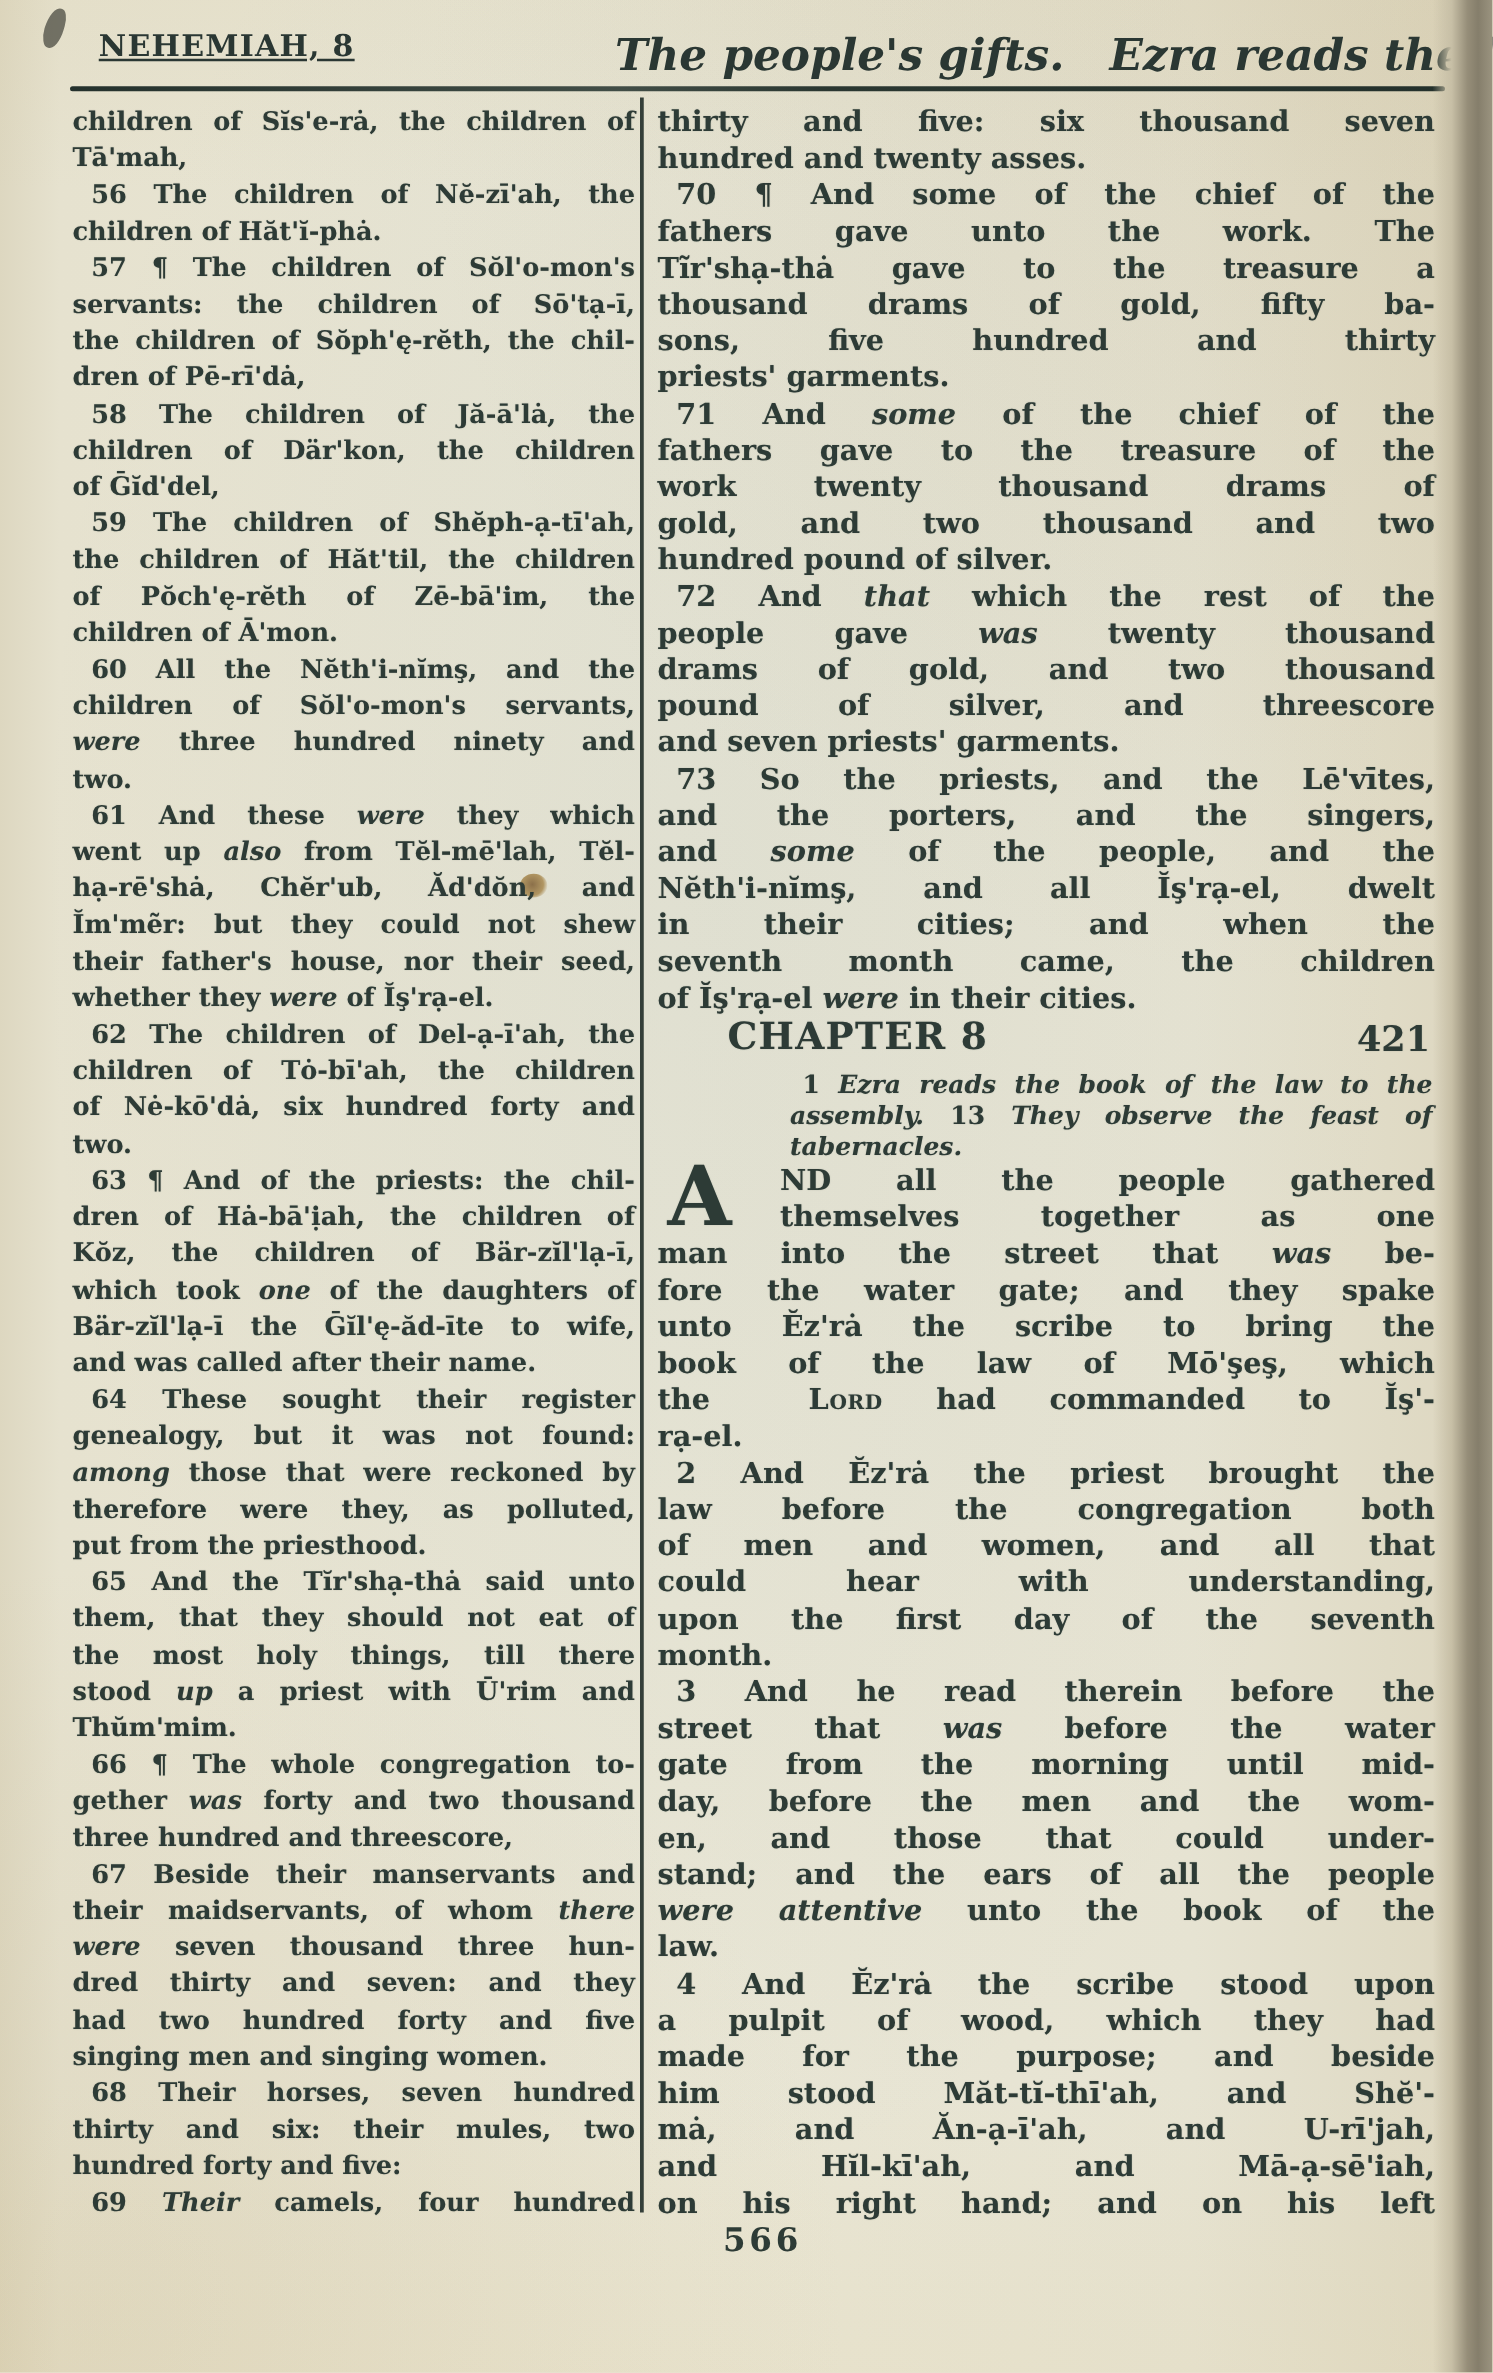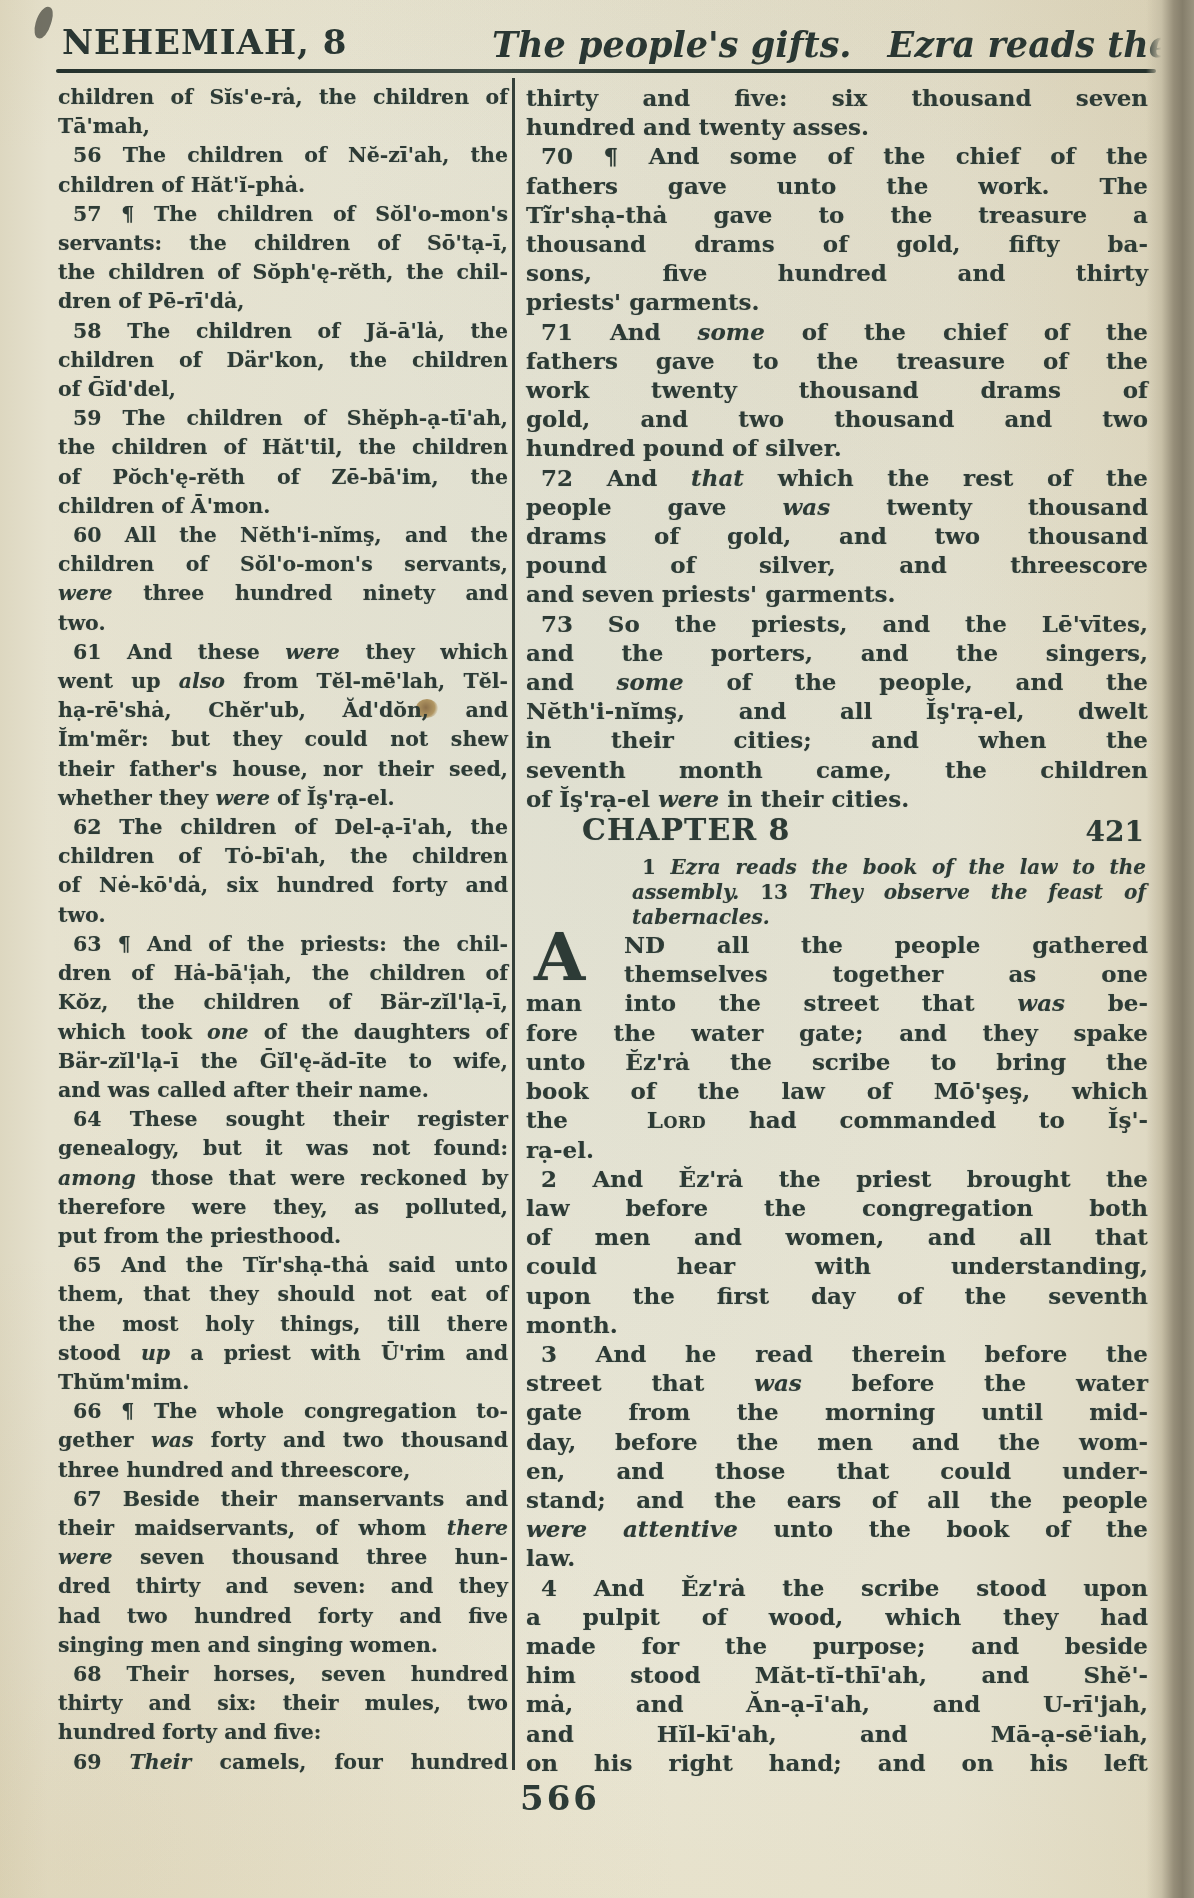--- a/index.html
+++ b/index.html
@@ -27,22 +27,22 @@
   .smudge{
     position:absolute;left:36px;top:6px;width:15px;height:33px;
     background:#54544a;border-radius:60% 40% 55% 45%;transform:rotate(16deg);opacity:.8;
   }
   .blot{
     position:absolute;left:416px;top:699px;width:22px;height:19px;border-radius:50%;
     background:radial-gradient(circle at 45% 45%, #7c5c32 0%, #a8894f 55%, rgba(168,137,79,0) 78%);
     opacity:.85;
   }
   .hdr-book{
-    position:absolute;left:62px;top:22px;
-    font-weight:700;font-size:34px;letter-spacing:1px;color:#2a3733;
+    position:absolute;left:79px;top:22px;
+    font-weight:700;font-size:24px;letter-spacing:1px;color:#2a3733;text-decoration:underline;
   }
   .hdr-run{
     position:absolute;left:492px;top:24px;color:#2a3733;
     font-style:italic;font-weight:700;font-size:35px;white-space:nowrap;
   }
   .hdr-run .gap{display:inline-block;width:36px;}
   .rule{
     position:absolute;left:56px;top:69px;width:1100px;height:4px;border-radius:2px;
     background:linear-gradient(90deg,#24312c 0%,#414d46 40%,#2a3731 55%,#24312c 100%);
   }
@@ -66,22 +66,22 @@
   .summary .sl.last{text-align-last:left;}
   .rm{font-style:normal;}
   .sc{font-variant:small-caps;letter-spacing:0.5px;margin-left:36px;}
   .segb{position:relative;}
   .cap{
     position:absolute;left:8px;top:-3px;
     font-size:66px;line-height:60px;font-weight:700;color:#2d3b36;
   }
   .segb .dc{padding-left:98px;}
   .pgnum{
-    position:absolute;left:520px;top:1778px;width:180px;
-    font-size:34px;font-weight:700;letter-spacing:3px;color:#2d3b36;
+    position:absolute;left:520px;top:1778px;width:180px;text-align:center;
+    font-size:26px;font-weight:700;letter-spacing:3px;color:#2d3b36;
   }
 </style>
 </head>
 <body>
 
 <div class="page">
   <div class="smudge"></div>
   <div class="blot"></div>
 
   <div class="hdr-book">NEHEMIAH, 8</div>

